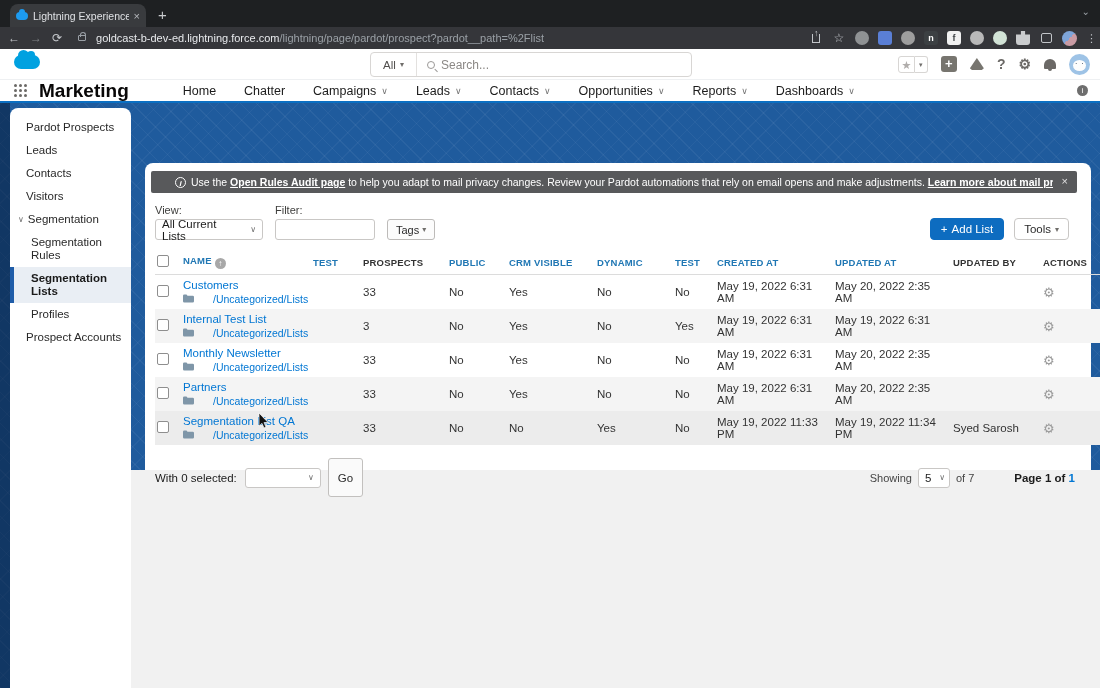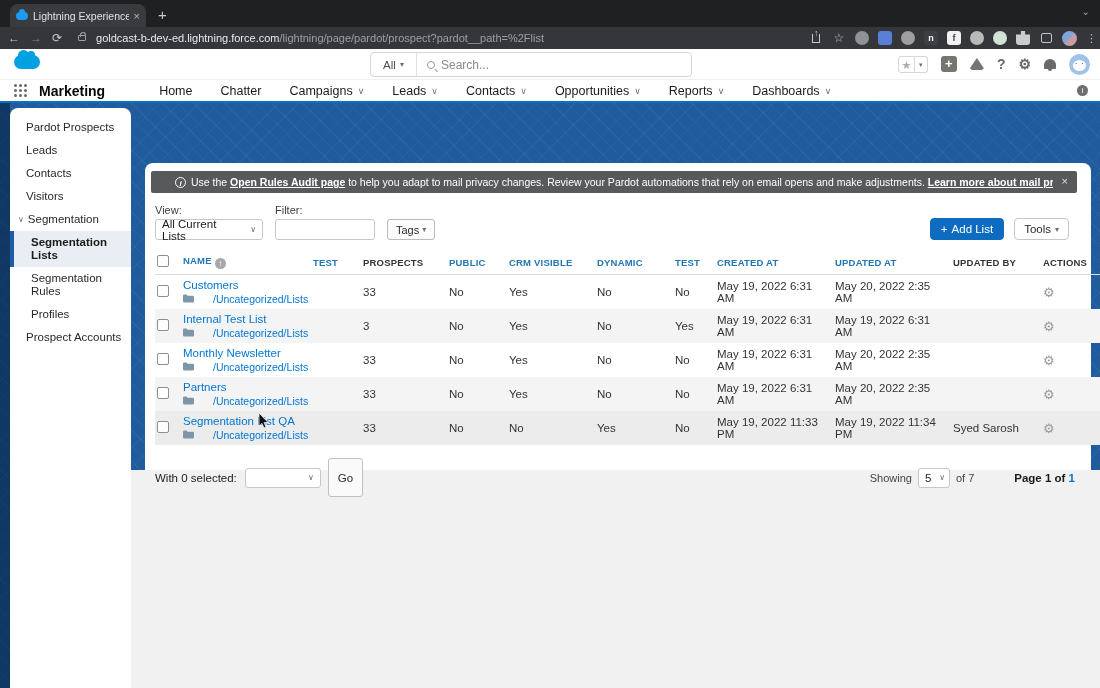--- a/index.html
+++ b/index.html
@@ -59,21 +59,21 @@
   .bell { width:12px; height:10px; background:#6b6966; border-radius:6px 6px 1px 1px; position:relative; }
   .bell::after { content:""; position:absolute; width:4px; height:2px; background:#6b6966; border-radius:0 0 3px 3px; left:4px; bottom:-2px; }
   .astro { width:21px; height:21px; border-radius:50%; background:#9ec3e6; position:relative; overflow:hidden; }
   .astro::before { content:""; position:absolute; width:13px; height:11px; background:#fdfdfd; border-radius:50%; left:4px; top:6px; }
   .astro::after { content:"· ·"; position:absolute; color:#2a3b4d; font-size:7px; left:6px; top:6px; letter-spacing:1px; }
 
   
   .sf-nav { height:24px; background:#fff; border-bottom:3px solid #0b6fc2; display:flex; align-items:center; position:relative; }
   .waffle { display:grid; grid-template-columns:repeat(3,3px); grid-gap:2px; margin:0 12px 0 14px; }
   .waffle i { width:3px; height:3px; background:#6b6966; border-radius:50%; }
-  .app-name { font-size:14px; font-weight:bold; color:#080707; margin-right:40px; }
+  .app-name { font-size:19px; font-weight:bold; color:#080707; margin-right:40px; }
   .nav-items { display:flex; align-items:center; gap:0; height:100%; }
   .nav-item { display:flex; align-items:center; gap:5px; padding:0 14px; font-size:12.5px; color:#1b1b1b; height:100%; }
   .nav-item .caret-dn { font-size:9px; color:#747474; }
   .nav-right-badge { position:absolute; right:12px; top:5px; width:11px; height:11px; border-radius:50%; background:#6e6e6e; color:#fff;
                      font-size:8px; line-height:11px; text-align:center; }
 
   
   .stage { position:absolute; top:103px; left:0; right:0; bottom:0;
            background:#1f5b9d;
            background-image:repeating-linear-gradient(45deg, rgba(255,255,255,.05) 0 1px, transparent 1px 11px),
@@ -279,22 +279,22 @@
 
   <aside class="sidebar" id="sidebar">
       <div class="sb-item"><span>Pardot Prospects</span></div>
       <div class="sb-item"><span>Leads</span></div>
       <div class="sb-item"><span>Contacts</span></div>
       <div class="sb-item"><span>Visitors</span></div>
       <div class="sb-item parent">
         <span class="sb-chevron">∨</span>
         <span>Segmentation</span>
       </div>
+      <div class="sb-item child"><span>Segmentation Rules</span></div>
       <div class="sb-item child selected"><span>Segmentation Lists</span></div>
-      <div class="sb-item child"><span>Segmentation Rules</span></div>
       <div class="sb-item child"><span>Profiles</span></div>
       <div class="sb-item"><span>Prospect Accounts</span></div>
     </aside>
 
 
   <div class="content-card">
 
     <div class="banner">
       <span class="info-i">i</span>
       <span class="banner-text"><span>Use the </span><a href="#">Open Rules Audit page</a><span> to help you adapt to mail privacy changes. Review your Pardot automations that rely on email opens and make adjustments. </span><a href="#">Learn more about mail privacy protection and Pardot</a></span>

